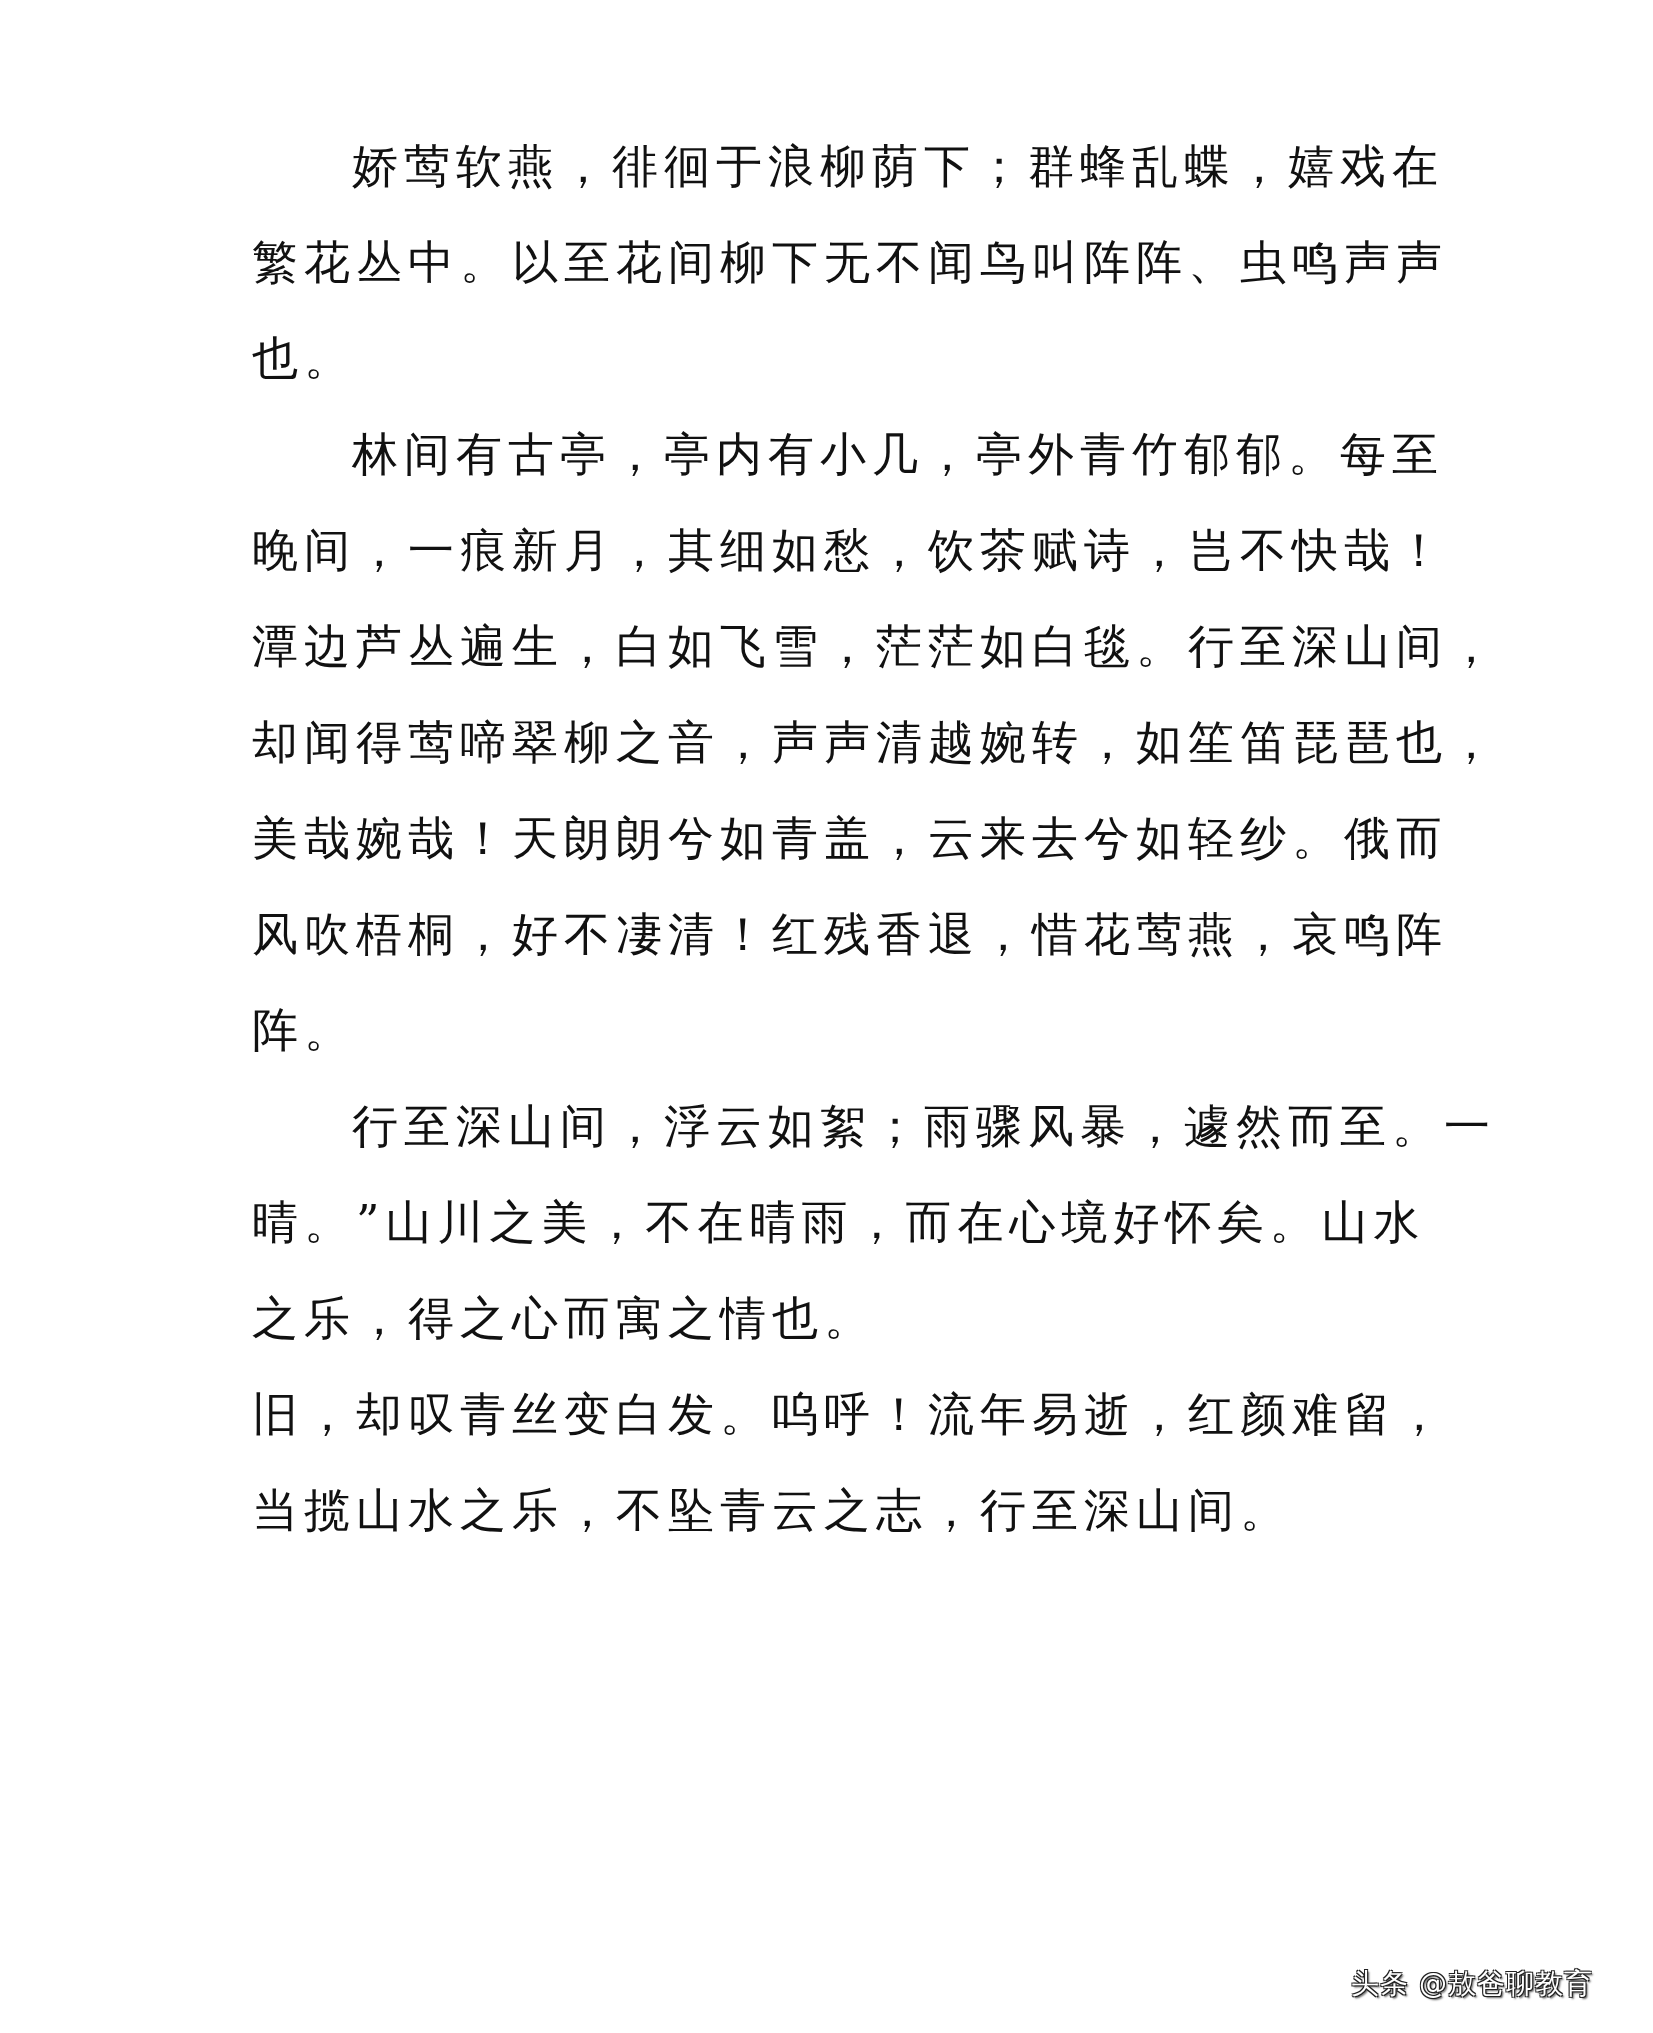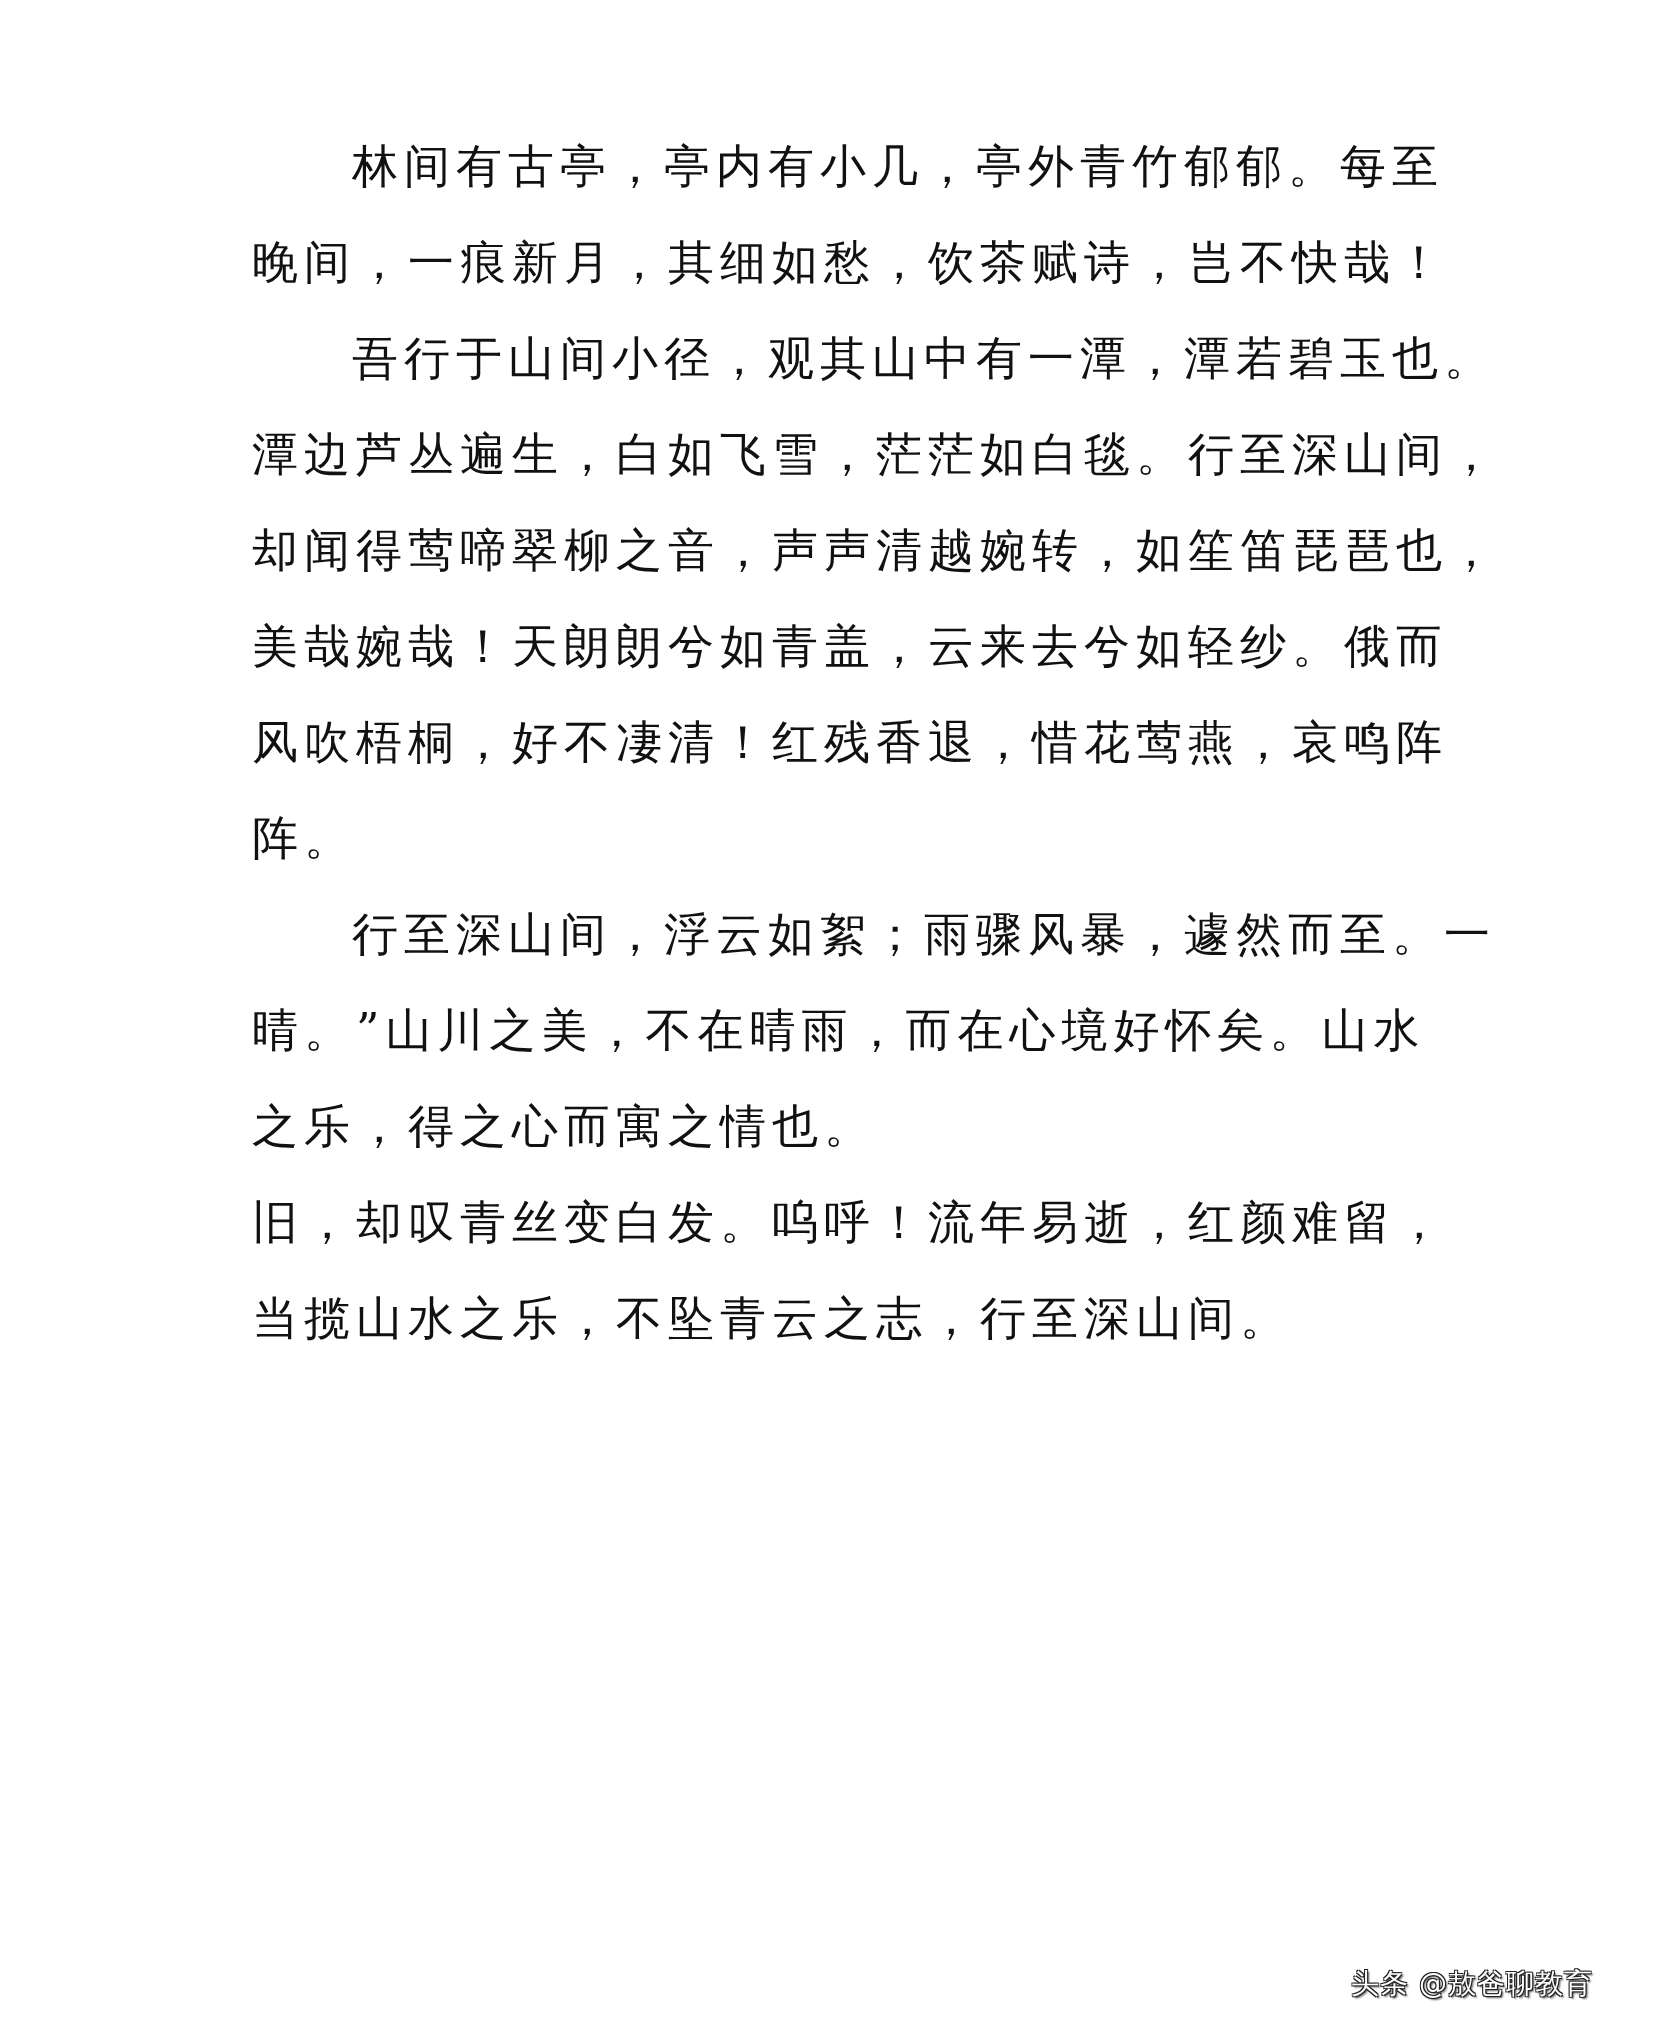--- a/index.html
+++ b/index.html
@@ -45,25 +45,29 @@
       color: #ffffff;
       text-shadow: -1px -1px 0 #222, 1px -1px 0 #222, -1px 1px 0 #222, 1px 1px 0 #222, 2px 2px 2px #555;
       letter-spacing: 1px;
     }
   </style>
 </head>
 <body>
 
 <div class="page">
   <div class="para">
+    <span class="line indent">娇莺软燕，徘徊于浪柳荫下；群蜂乱蝶，嬉戏在</span>
+    <span class="line">繁花丛中。以至花间柳下无不闻鸟叫阵阵、虫鸣声声</span>
+    <span class="line">也。</span>
+  </div>
+  <div class="para">
     <span class="line indent">林间有古亭，亭内有小几，亭外青竹郁郁。每至</span>
     <span class="line">晚间，一痕新月，其细如愁，饮茶赋诗，岂不快哉！</span>
   </div>
   <div class="para">
-    <span class="line indent">吾行于山间小径，观其山中有一潭，潭若碧玉也。</span>
     <span class="line">潭边芦丛遍生，白如飞雪，茫茫如白毯。行至深山间，</span>
     <span class="line">却闻得莺啼翠柳之音，声声清越婉转，如笙笛琵琶也，</span>
     <span class="line">美哉婉哉！天朗朗兮如青盖，云来去兮如轻纱。俄而</span>
     <span class="line">风吹梧桐，好不凄清！红残香退，惜花莺燕，哀鸣阵</span>
     <span class="line">阵。</span>
   </div>
   <div class="para">
     <span class="line indent">行至深山间，浮云如絮；雨骤风暴，遽然而至。一</span>
     <span class="line">晴。”山川之美，不在晴雨，而在心境好怀矣。山水</span>
     <span class="line">之乐，得之心而寓之情也。</span>

